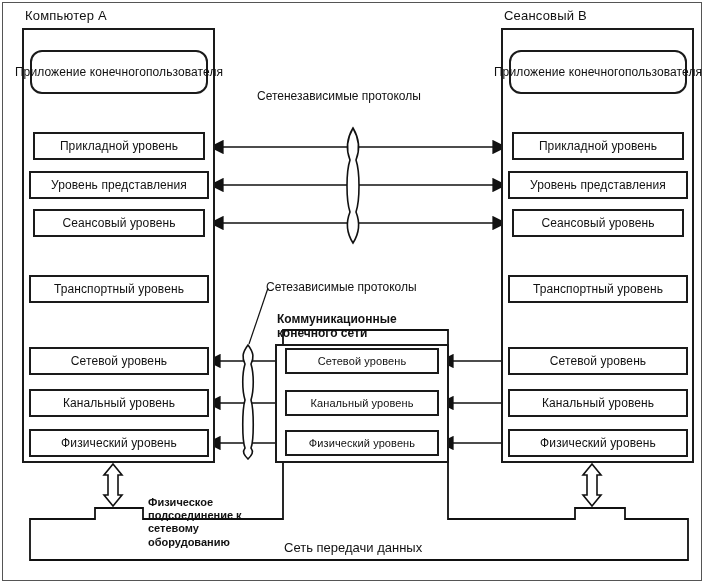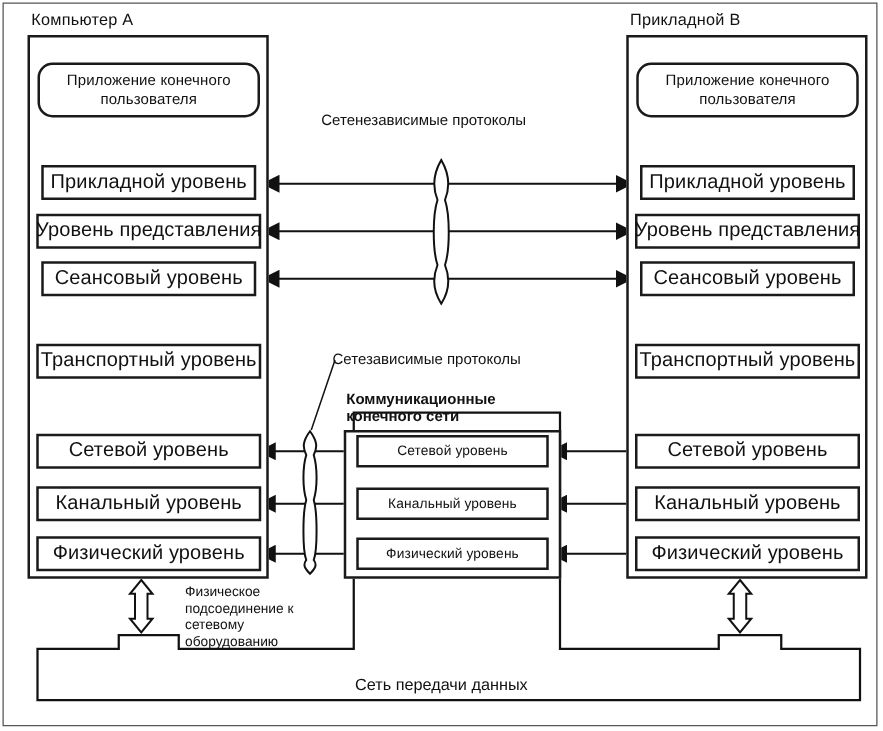--- a/index.html
+++ b/index.html
@@ -43,30 +43,29 @@
   }
   
   .layer {
     position: absolute;
     border: 2px solid #1a1a1a;
     box-sizing: border-box;
     background: #ffffff;
     display: flex;
     align-items: center;
     justify-content: center;
-    font-size: 16px;
+    font-size: 12px;
     letter-spacing: 0.1px;
     white-space: nowrap;
     color: #111;
   }
   .layer.rounded {
     border-radius: 12px;
     line-height: 1.25;
     text-align: center;
-    flex-direction: column;
     font-size: 12px;
     padding: 2px 17px;
   }
   .layer.rounded span { display: block; }
 
   
   .comms-box {
     position: absolute;
     border: 2px solid #1a1a1a;
     box-sizing: border-box;
@@ -82,24 +81,25 @@
     color: #111;
   }
   
   .label {
     position: absolute;
     font-size: 12px;
     color: #111;
     white-space: nowrap;
   }
   .label.bold {
-    font-weight: normal;
+    font-weight: bold;
     font-size: 11px;
     white-space: normal;
     line-height: 1.2;
+    margin-top: 28px;
   }
   
   svg.overlay {
     position: absolute;
     left: 0;
     top: 0;
     width: 706px;
     height: 585px;
     pointer-events: none;
   }
@@ -212,21 +212,21 @@
   </div>
 
   <div class="layer" style="left:33px; top:132px; width:172px; height:28px;">Прикладной уровень</div>
   <div class="layer" style="left:29px; top:171px; width:180px; height:28px;">Уровень представления</div>
   <div class="layer" style="left:33px; top:209px; width:172px; height:28px;">Сеансовый уровень</div>
   <div class="layer" style="left:29px; top:275px; width:180px; height:28px;">Транспортный уровень</div>
   <div class="layer" style="left:29px; top:347px; width:180px; height:28px;">Сетевой уровень</div>
   <div class="layer" style="left:29px; top:389px; width:180px; height:28px;">Канальный уровень</div>
   <div class="layer" style="left:29px; top:429px; width:180px; height:28px;">Физический уровень</div>
 
-  <div class="computer-title" style="left:504px; top:8px;">Прикладной В</div>
+  <div class="computer-title" style="left:504px; top:8px;">Сеансовый В</div>
   <div class="computer-box" style="left:501px; top:28px; width:193px; height:435px;"></div>
 
   <div class="layer rounded" style="left:509px; top:50px; width:178px; height:44px;">
     <span>Приложение конечного</span>
     <span>пользователя</span>
   </div>
 
   <div class="layer" style="left:512px; top:132px; width:172px; height:28px;">Прикладной уровень</div>
   <div class="layer" style="left:508px; top:171px; width:180px; height:28px;">Уровень представления</div>
   <div class="layer" style="left:512px; top:209px; width:172px; height:28px;">Сеансовый уровень</div>

